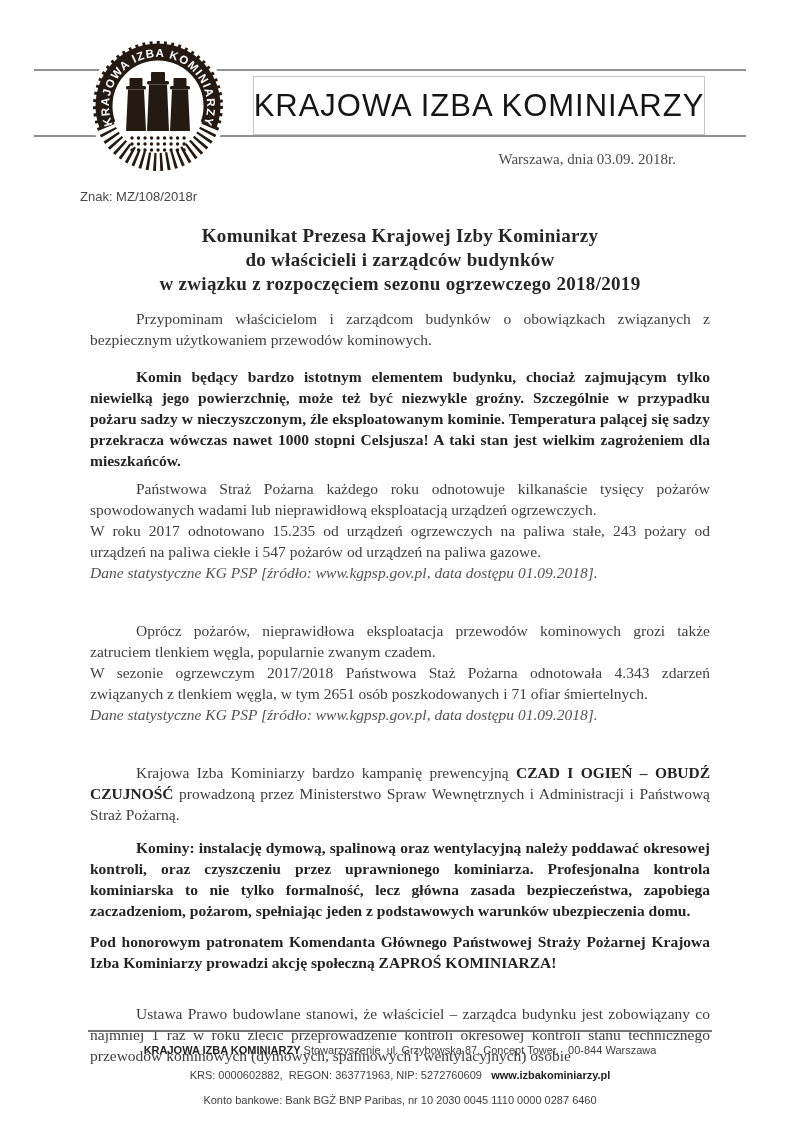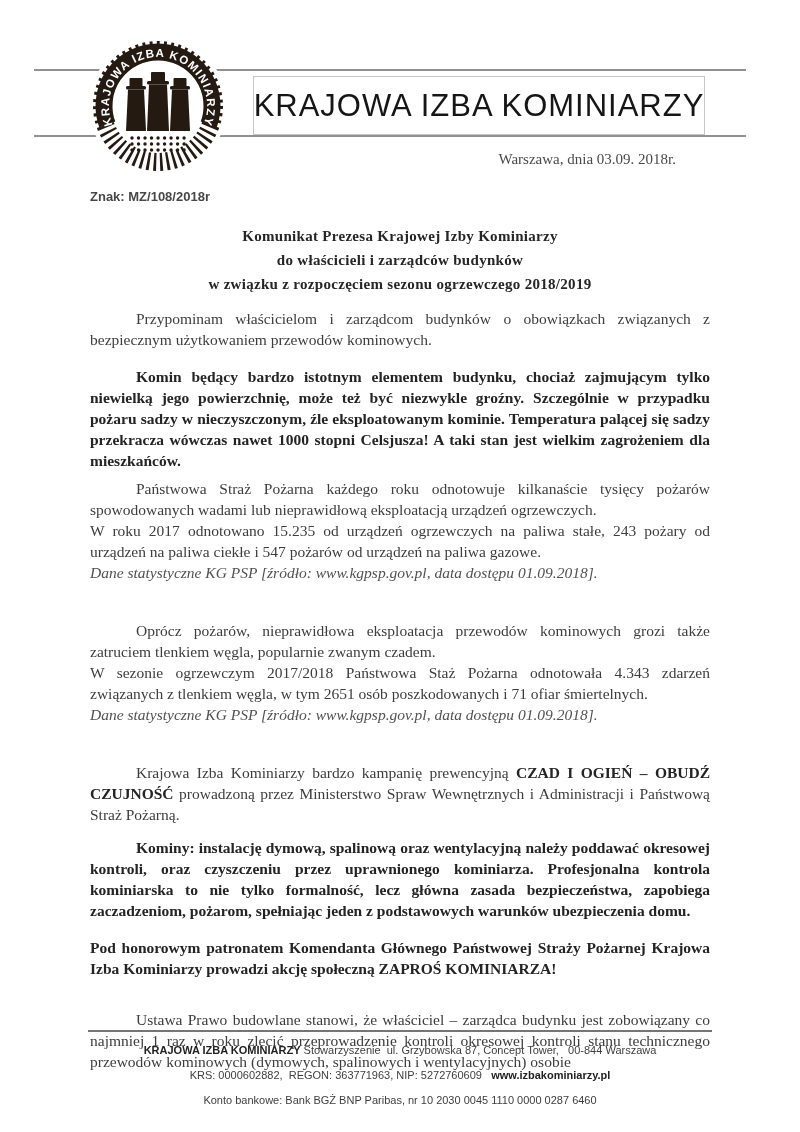--- a/index.html
+++ b/index.html
@@ -21,38 +21,38 @@
   }
   .org-box .org-name {
     font-family:"Liberation Sans", sans-serif; font-size:31px; font-weight:400;
     letter-spacing:1px; color:#161616; white-space:nowrap;
   }
   .dateline {
     position:absolute; right:124px; top:151px;
     font-size:15px; color:#4a4a4a;
   }
   .reference {
-    position:absolute; left:90px; top:189px;
-    font-family:"Liberation Sans", sans-serif; font-size:13px; color:#474747;font-weight:bold;
+    position:absolute; left:80px; top:189px;
+    font-family:"Liberation Sans", sans-serif; font-size:13px; color:#474747;
   }
   
   .content {
     position:absolute; left:90px; top:224px; width:620px;
     text-align:justify; font-size:15.5px; line-height:21px; color:#3d3d3d;
   }
   .doc-title {
-    text-align:center; font-weight:bold; font-size:15px; line-height:24px;
+    text-align:center; font-weight:bold; font-size:19px; line-height:24px;
     color:#262626; letter-spacing:0.3px;
   }
   .para { margin:15px 0 0 0; }
   .indent { text-indent:46px; }
   .bold { font-weight:bold; color:#242424; }
   .italic { font-style:italic; color:#525252; }
   .mt8  { margin-top:7px;font-family:Liberation Serif, serif; }
-  .mt10 { margin-top:16px; }
+  .mt10 { margin-top:10px; }
   .mt12 { margin-top:12px; }
   .mt16 { margin-top:16px; }
   .mt28 { margin-top:37px; }
   .mt30 { margin-top:30px; }
   
   .footer {
     position:absolute; left:88px; top:1030px; width:624px;
     border-top:2px solid #757575; padding-top:6px;
     text-align:center; font-family:"Liberation Sans", sans-serif;
     font-size:11px; line-height:25px; color:#3e3e3e;

